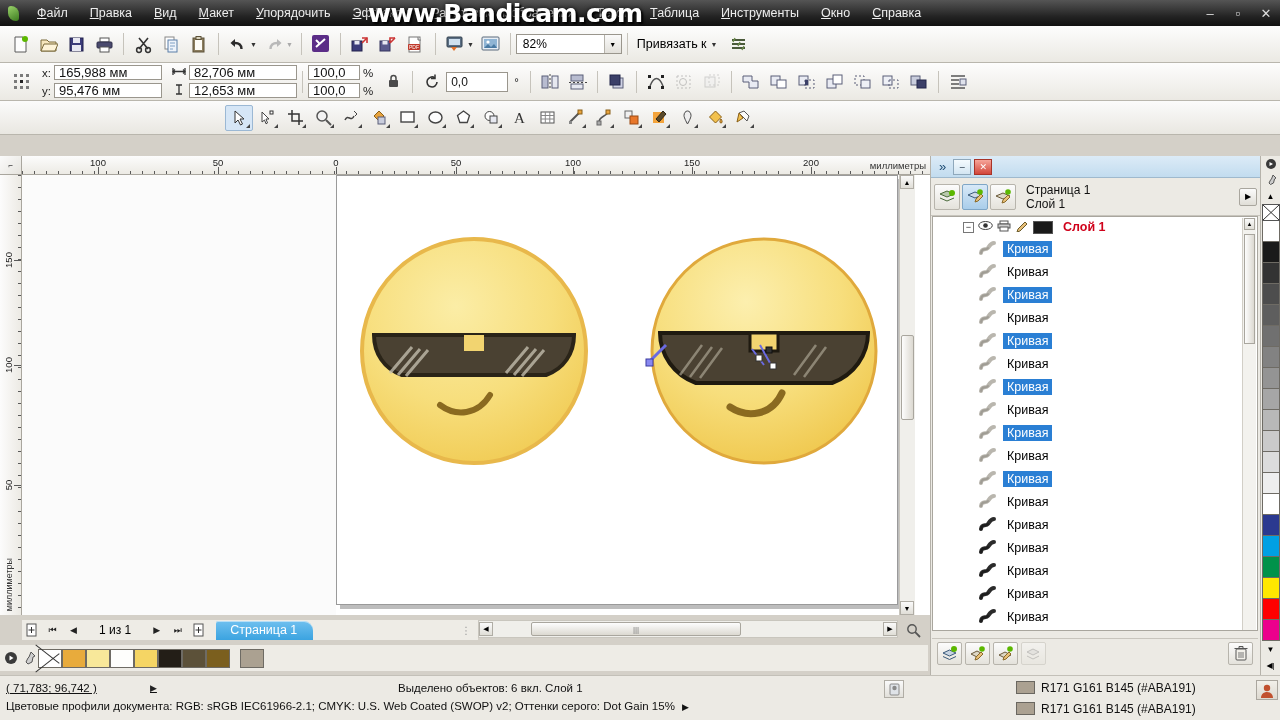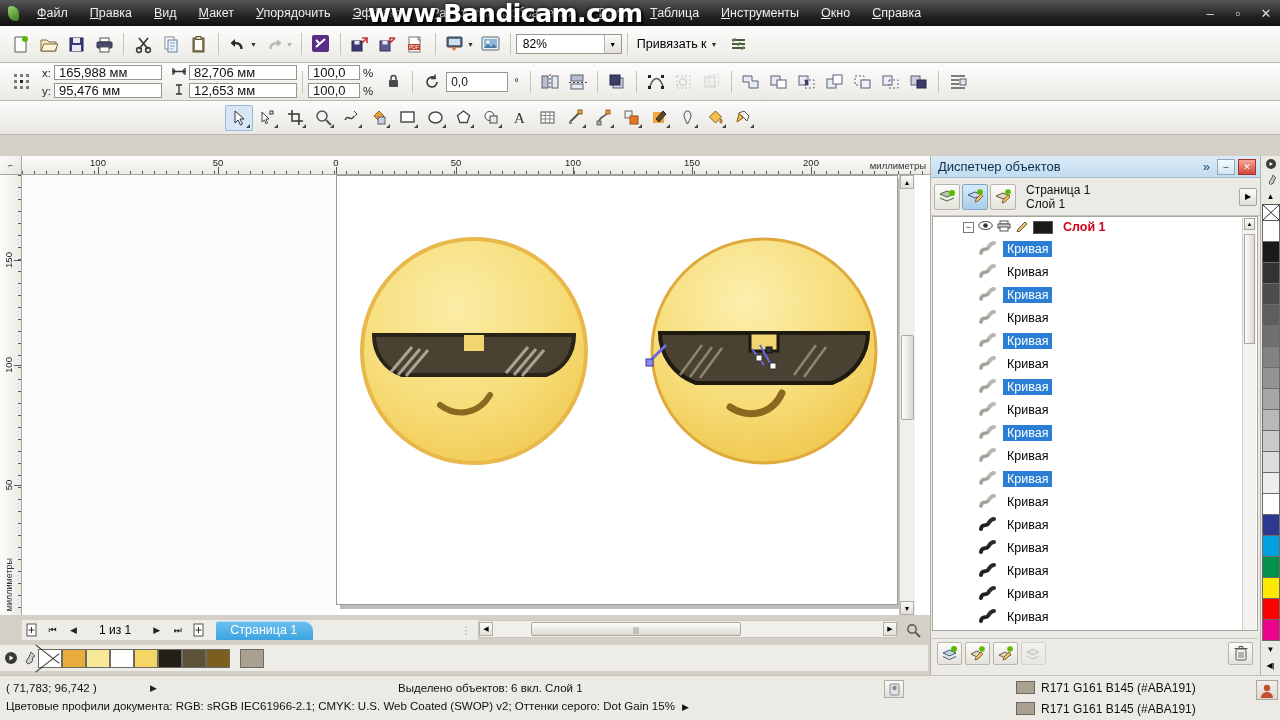--- a/index.html
+++ b/index.html
@@ -241,21 +241,21 @@
     background:#eceae4; display:flex; flex-direction:column; align-items:center;
     border-left:1px solid #b5b2aa;
   }
   .rs-top { width:18px;height:16px;display:flex;align-items:center;justify-content:center;font-size:8px;}
 
   
   .statusbar {
     position:absolute; top:675px; left:0; width:1280px; height:45px;
     background:#eceae4; border-top:1px solid #c3c0b8; font-size:11.5px; color:#111;
   }
-  .sb-row1 { position:absolute; top:3px; left:0; width:1280px; height:18px; display:flex; align-items:center;}
+  .sb-row1 { position:absolute; top:3px; left:0; width:1280px; height:18px; display:flex; align-items:center;text-decoration:underline;}
   .sb-coord { padding-left:6px; width:150px; }
   .sb-tri { font-size:9px; color:#222; }
   .sb-sel { position:absolute; left:398px; }
   .sb-row2 { position:absolute; top:24px; left:6px; width:930px; }
   .sb-profile-arrow{font-size:9px; padding-left:4px;}
   .sb-colorinfo { position:absolute; right:24px; top:0px; width:240px; height:45px;
      font-size:12px; }
   .ci-line { display:flex; align-items:center; gap:6px; height:21px; padding-top:2px;}
   .ci-sw { width:19px;height:13px; border:1px solid #6a6760; }
   .sb-icon-right { position:absolute; left:884px; top:1px; width:20px;height:18px;
@@ -981,21 +981,20 @@
         <div class="swatch" style="background: rgb(245, 213, 100);"></div>
         <div class="swatch" style="background: rgb(35, 30, 23);"></div>
         <div class="swatch" style="background: rgb(92, 81, 57);"></div>
         <div class="swatch" style="background: rgb(123, 95, 30);"></div>
         <div class="swatch" style="background: rgb(171, 161, 145); margin-left: 10px;"></div>
       </div>
   </div>
 
   <div class="docker">
     <div class="docker-title">
-      <span class="t">Диспетчер объектов</span>
       <span class="dk-chev">»</span>
       <span class="dk-btn">–</span>
       <span class="dk-btn close">✕</span>
     </div>
     <div class="docker-sub">
       <div class="sub-icon">
         <svg width="18" height="18" viewBox="0 0 18 18">
             <path d="M2 6l7-3 7 3-7 3z" fill="#b9c9ad" stroke="#4a6a3a"></path>
             <path d="M2 10l7 3 7-3" fill="none" stroke="#4a6a3a"></path>
             <circle cx="14" cy="5" r="3" fill="#5cb800"></circle>

